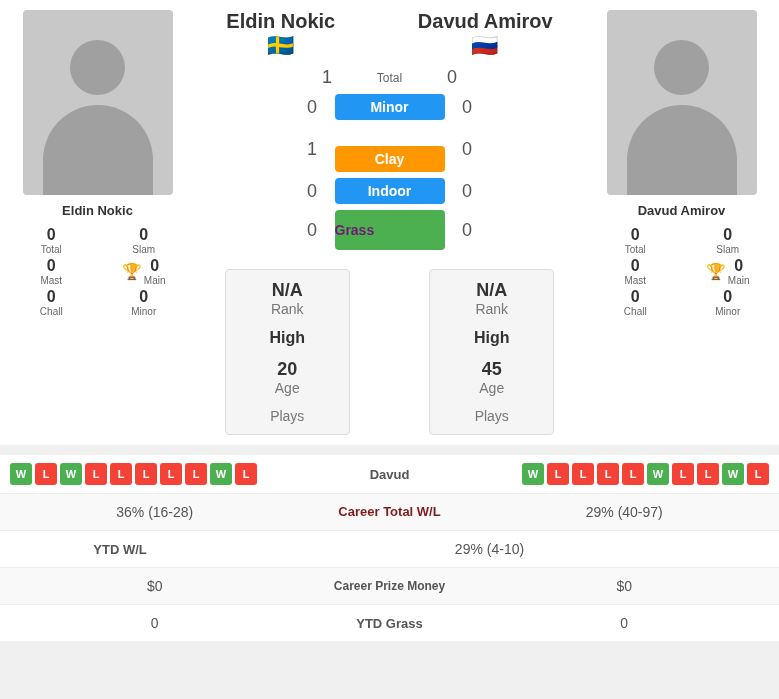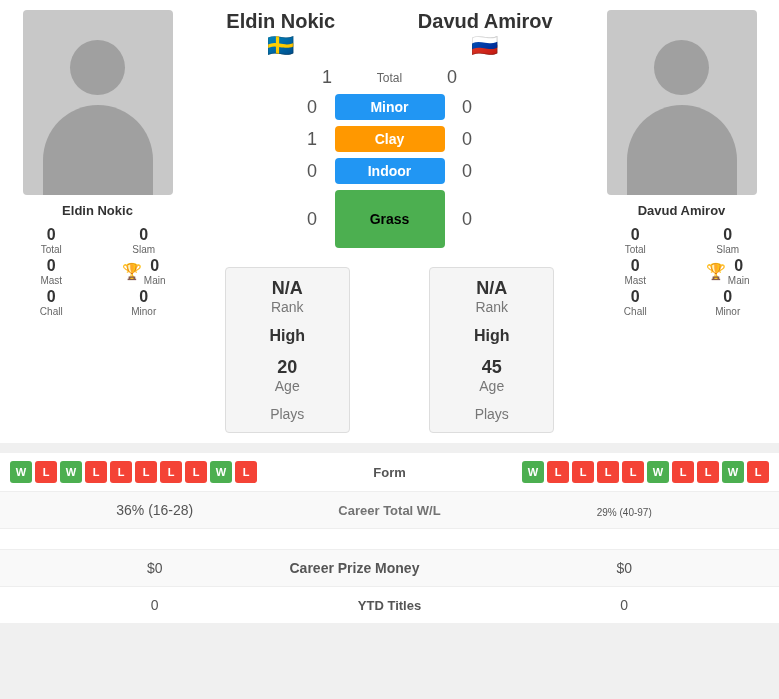--- a/index.html
+++ b/index.html
@@ -206,37 +206,37 @@
       <div style="display:flex; width:100%; align-items:center; justify-content:center; gap:5px; margin-bottom:6px;">
         <span style="font-size:18px; color:#555; width:35px; text-align:center;">0</span>
         <div style="width:110px; padding:5px 0; border-radius:4px; text-align:center; color:#fff; font-size:14px; font-weight:bold; background:#2196F3;">
           <span>Minor</span>
         </div>
         <span style="font-size:18px; color:#555; width:35px; text-align:center;">0</span>
       </div>
 
       <div style="display:flex; width:100%; align-items:center; justify-content:center; gap:5px; margin-bottom:6px;">
         <span style="font-size:18px; color:#555; width:35px; text-align:center;">1</span>
-        <div style="width:110px; padding:5px 0; border-radius:4px; text-align:center; color:#fff; font-size:14px; font-weight:bold; background:#FF9800;">
+        <div style="width:110px; padding:5px 0; border-radius:4px; text-align:center; color:#fff; font-size:14px; font-weight:bold; background:#FF9800;margin-top:20px;">
           <span>Clay</span>
         </div>
         <span style="font-size:18px; color:#555; width:35px; text-align:center;">0</span>
       </div>
 
       <div style="display:flex; width:100%; align-items:center; justify-content:center; gap:5px; margin-bottom:6px;">
         <span style="font-size:18px; color:#555; width:35px; text-align:center;">0</span>
         <div style="width:110px; padding:5px 0; border-radius:4px; text-align:center; color:#fff; font-size:14px; font-weight:bold; background:#2196F3;">
           <span>Indoor</span>
         </div>
         <span style="font-size:18px; color:#555; width:35px; text-align:center;">0</span>
       </div>
 
       <div style="display:flex; width:100%; align-items:center; justify-content:center; gap:5px; margin-bottom:6px;">
         <span style="font-size:18px; color:#555; width:35px; text-align:center;">0</span>
-        <div style="width:110px; padding:21px 0; border-radius:4px; text-align:center; color:#000000; font-size:14px; font-weight:bold; background:#4CAF50;">
+        <div style="width:110px; padding:12px 0; border-radius:4px; color:#701a75; font-size:14px; font-weight:bold; background:#4CAF50;">
           <span>Grass</span>
         </div>
         <span style="font-size:18px; color:#555; width:35px; text-align:center;">0</span>
       </div>
 
       <div style="display:flex; width:100%; justify-content:space-around; margin-top:5px;">
 
         <div class="left-info-box">
           <div class="info-item">
             <span class="info-value">N/A</span>
@@ -320,50 +320,52 @@
           <div class="form-badge form-l">L</div>
           <div class="form-badge form-w">W</div>
           <div class="form-badge form-l">L</div>
           <div class="form-badge form-l">L</div>
           <div class="form-badge form-l">L</div>
           <div class="form-badge form-l">L</div>
           <div class="form-badge form-l">L</div>
           <div class="form-badge form-w">W</div>
           <div class="form-badge form-l">L</div>
         </div>
-      <div style="width:120px; text-align:center; font-size:13px; font-weight:bold; color:#555;">Form</div>
+      <div style="width:120px; text-align:center; font-size:13px; font-weight:bold; color:#555;">Davud</div>
       <div style="display:flex; gap:3px; flex:1; justify-content:flex-end;" id="right-form-container">
           <div class="form-badge form-w">W</div>
           <div class="form-badge form-l">L</div>
           <div class="form-badge form-l">L</div>
           <div class="form-badge form-l">L</div>
           <div class="form-badge form-l">L</div>
           <div class="form-badge form-w">W</div>
           <div class="form-badge form-l">L</div>
           <div class="form-badge form-l">L</div>
           <div class="form-badge form-w">W</div>
           <div class="form-badge form-l">L</div>
         </div>
     </div>
 
-    <div style="display:flex; align-items:flex-end; padding:10px 20px; border-bottom:1px solid #eee; background:#f9f9f9;">
+    <div style="display:flex; align-items:flex-start; padding:10px 20px; border-bottom:1px solid #eee; background:#f9f9f9;">
       <span style="flex:1; text-align:center; font-size:14px; color:#555;">36% (16-28)</span>
-      <span style="width:200px; text-align:center; font-size:13px; font-weight:bold; color:#737373;">Career Total W/L</span>
-      <span style="flex:1; text-align:center; font-size:10px; color:#555;">29% (40-97)</span>
+      <span style="width:200px; text-align:center; font-size:13px; font-weight:bold; color:#7f1d1d;">Career Total W/L</span>
+      <span style="flex:1; text-align:center; font-size:14px; color:#555;">29% (40-97)</span>
     </div>
 
     <div style="display:flex; align-items:center; padding:10px 20px; border-bottom:1px solid #eee; background:#fff;">
+      <span style="width:200px; text-align:center; font-size:13px; font-weight:bold; color:#555;">YTD W/L</span>
+      <span style="flex:1; text-align:center; font-size:14px; color:#555;">29% (4-10)</span>
     </div>
 
     <div style="display:flex; align-items:center; padding:10px 20px; border-bottom:1px solid #eee; background:#f9f9f9;">
       <span style="flex:1; text-align:center; font-size:14px; color:#555;">$0</span>
-      <span style="width:200px; text-align:left; font-size:14px; font-weight:bold; color:#555;">Career Prize Money</span>
+      <span style="width:200px; text-align:center; font-size:12px; font-weight:bold; color:#555;">Career Prize Money</span>
       <span style="flex:1; text-align:center; font-size:14px; color:#555;">$0</span>
     </div>
 
     <div style="display:flex; align-items:center; padding:10px 20px; background:#fff;">
       <span style="flex:1; text-align:center; font-size:14px; color:#555;">0</span>
-      <span style="width:200px; text-align:center; font-size:13px; font-weight:bold; color:#555;">YTD Titles</span>
+      <span style="width:200px; text-align:center; font-size:13px; font-weight:bold; color:#555;">YTD Grass</span>
       <span style="flex:1; text-align:center; font-size:14px; color:#555;">0</span>
     </div>
 
   </div>
 </div>
 
 </body></html>

